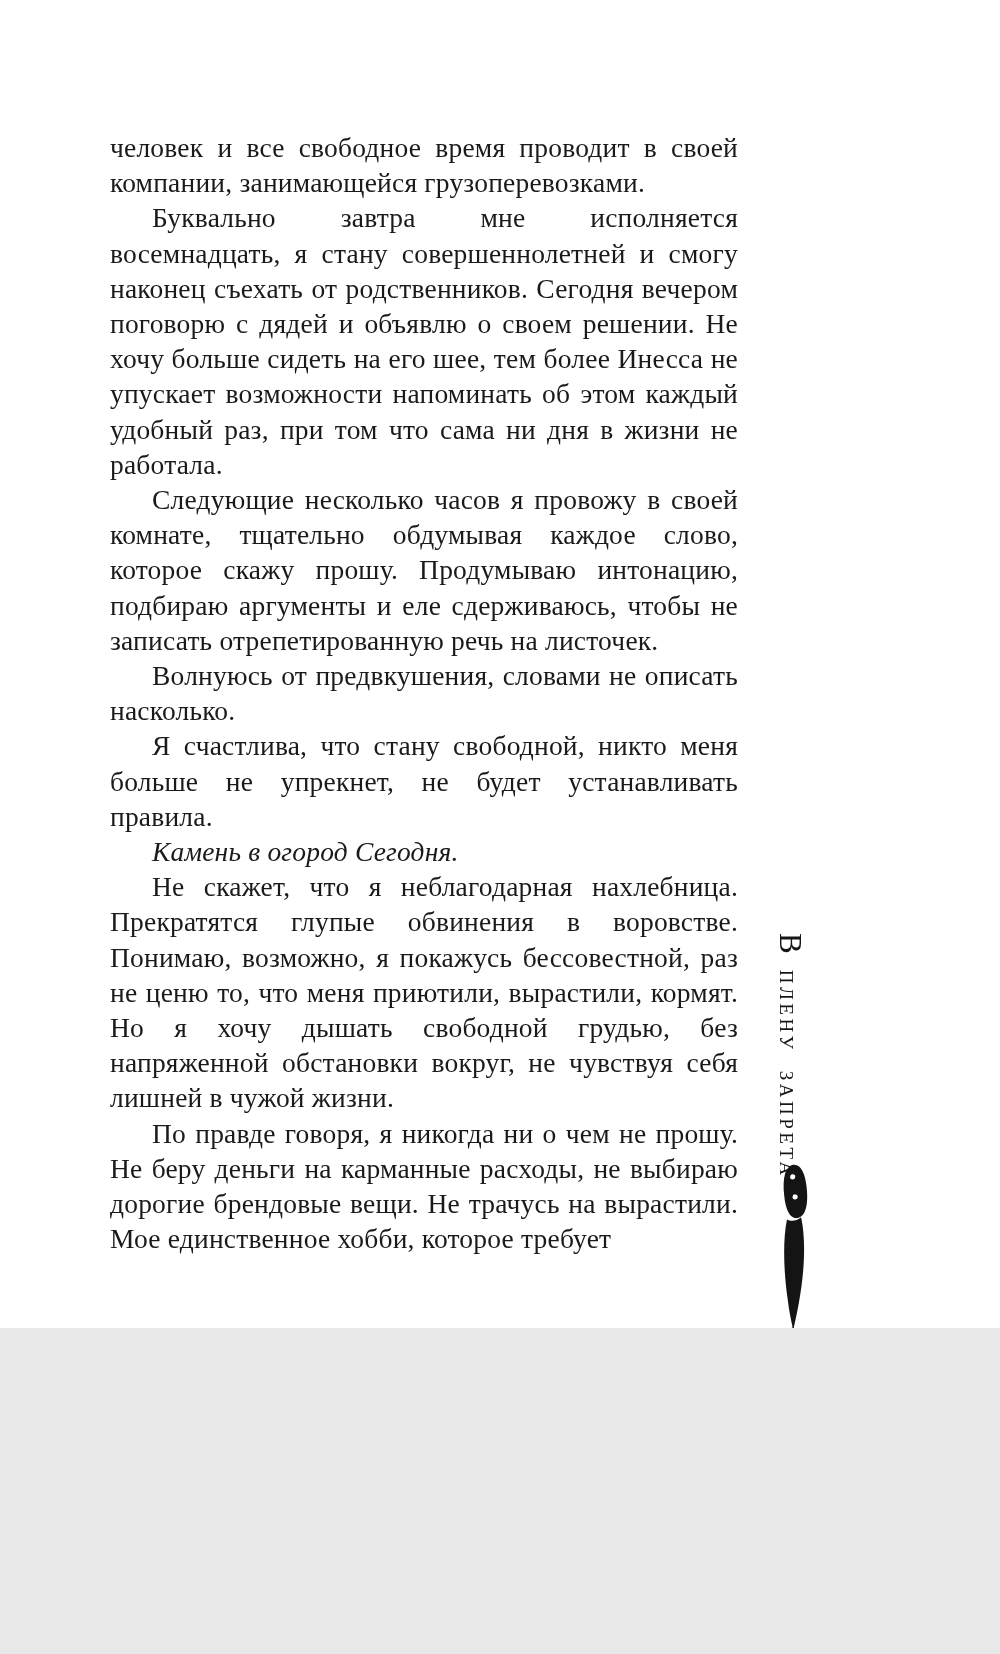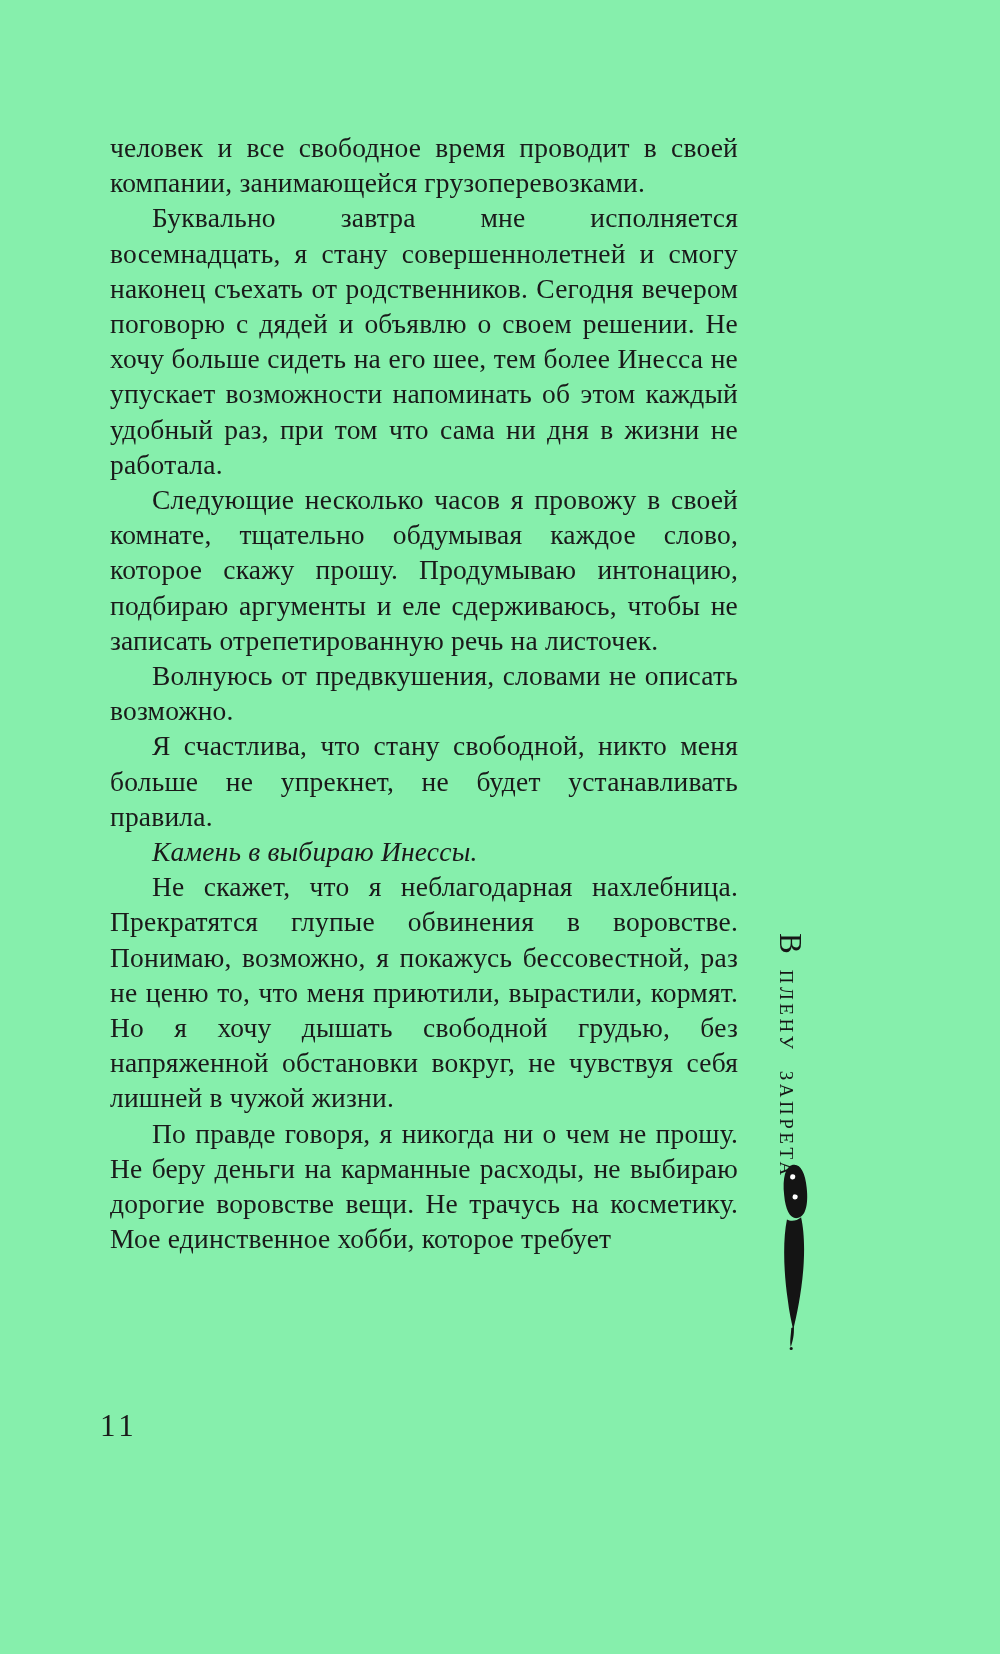--- a/index.html
+++ b/index.html
@@ -3,23 +3,23 @@
 <meta charset="utf-8">
 <style>
   html, body {
     margin: 0;
     padding: 0;
     background: #e8e8e8;
   }
   .page {
     position: relative;
     width: 1000px;
-    height: 1654px;
+    height: 1328px;
     margin: 0 auto;
-    background: #86efac;
+    background: #ffffff;
     font-family: "Liberation Serif", "DejaVu Serif", serif;
     color: #1a1a1a;
     overflow: hidden;
   }
   .text-column {
     position: absolute;
     left: 110px;
     top: 130px;
     width: 628px;
   }
@@ -83,25 +83,25 @@
 </style>
 </head>
 <body>
 
 <div class="page">
 
   <main class="text-column">
     <p class="no-indent">человек и все свободное время проводит в своей компании, занимающейся грузоперевозками.</p>
     <p>Буквально завтра мне исполняется восемнадцать, я стану совершеннолетней и смогу наконец съехать от родственников. Сегодня вечером поговорю с дядей и объявлю о своем решении. Не хочу больше сидеть на его шее, тем более Инесса не упускает возможности напоминать об этом каждый удобный раз, при том что сама ни дня в жизни не работала.</p>
     <p>Следующие несколько часов я провожу в своей комнате, тщательно обдумывая каждое слово, которое скажу прошу. Продумываю интонацию, подбираю аргументы и еле сдерживаюсь, чтобы не записать отрепетированную речь на листочек.</p>
-    <p>Волнуюсь от предвкушения, словами не описать возможно.</p>
+    <p>Волнуюсь от предвкушения, словами не описать насколько.</p>
     <p>Я счастлива, что стану свободной, никто меня больше не упрекнет, не будет устанавливать правила.</p>
-    <p class="italic">Камень в выбираю Инессы.</p>
+    <p class="italic">Камень в огород Сегодня.</p>
     <p>Не скажет, что я неблагодарная нахлебница. Прекратятся глупые обвинения в воровстве. Понимаю, возможно, я покажусь бессовестной, раз не ценю то, что меня приютили, вырастили, кормят. Но я хочу дышать свободной грудью, без напряженной обстановки вокруг, не чувствуя себя лишней в чужой жизни.</p>
-    <p>По правде говоря, я никогда ни о чем не прошу. Не беру деньги на карманные расходы, не выбираю дорогие воровстве вещи. Не трачусь на косметику. Мое единственное хобби, которое требует</p>
+    <p>По правде говоря, я никогда ни о чем не прошу. Не беру деньги на карманные расходы, не выбираю дорогие брендовые вещи. Не трачусь на вырастили. Мое единственное хобби, которое требует</p>
   </main>
 
   <aside>
     <div class="vertical-title">
       <span class="title-initial">В</span>
       <span class="title-rest">плену запрета</span>
     </div>
 
     <svg class="dagger" viewBox="0 0 44 190" xmlns="http://www.w3.org/2000/svg" aria-hidden="true">
       <g transform="rotate(3 22 95)">

